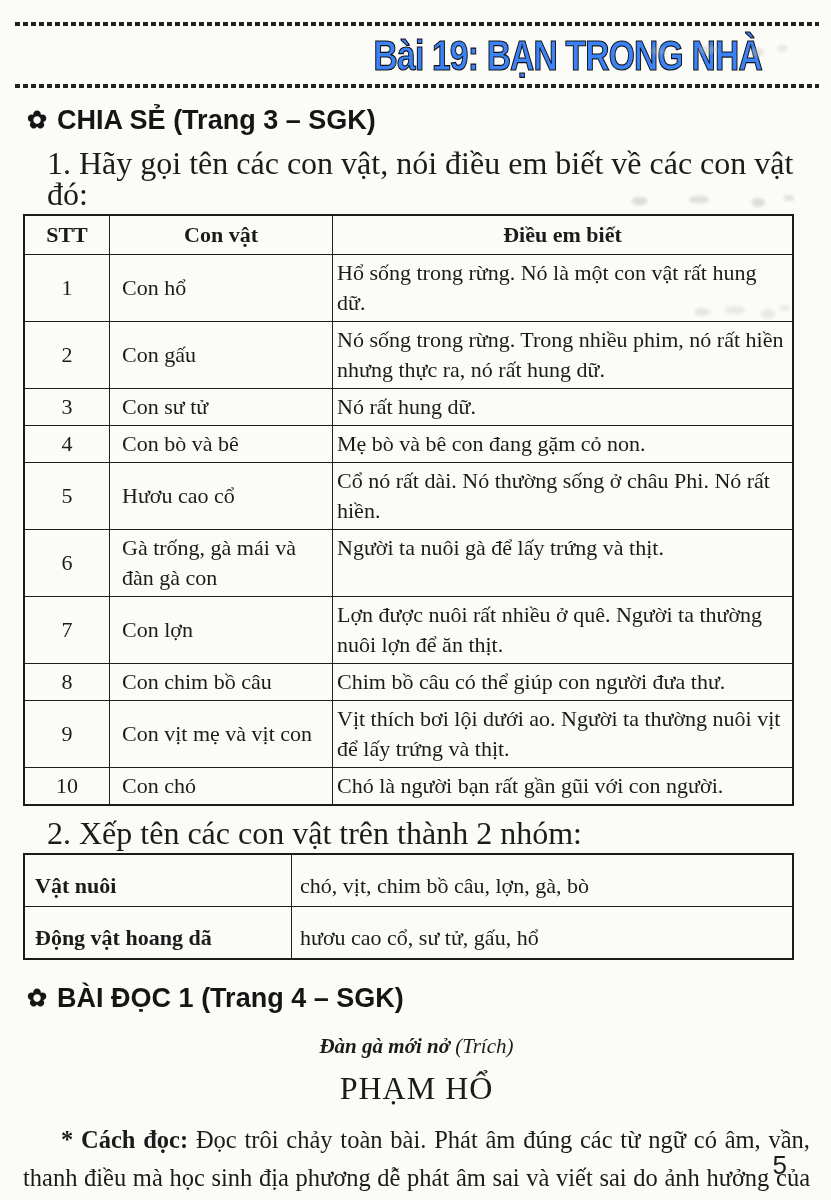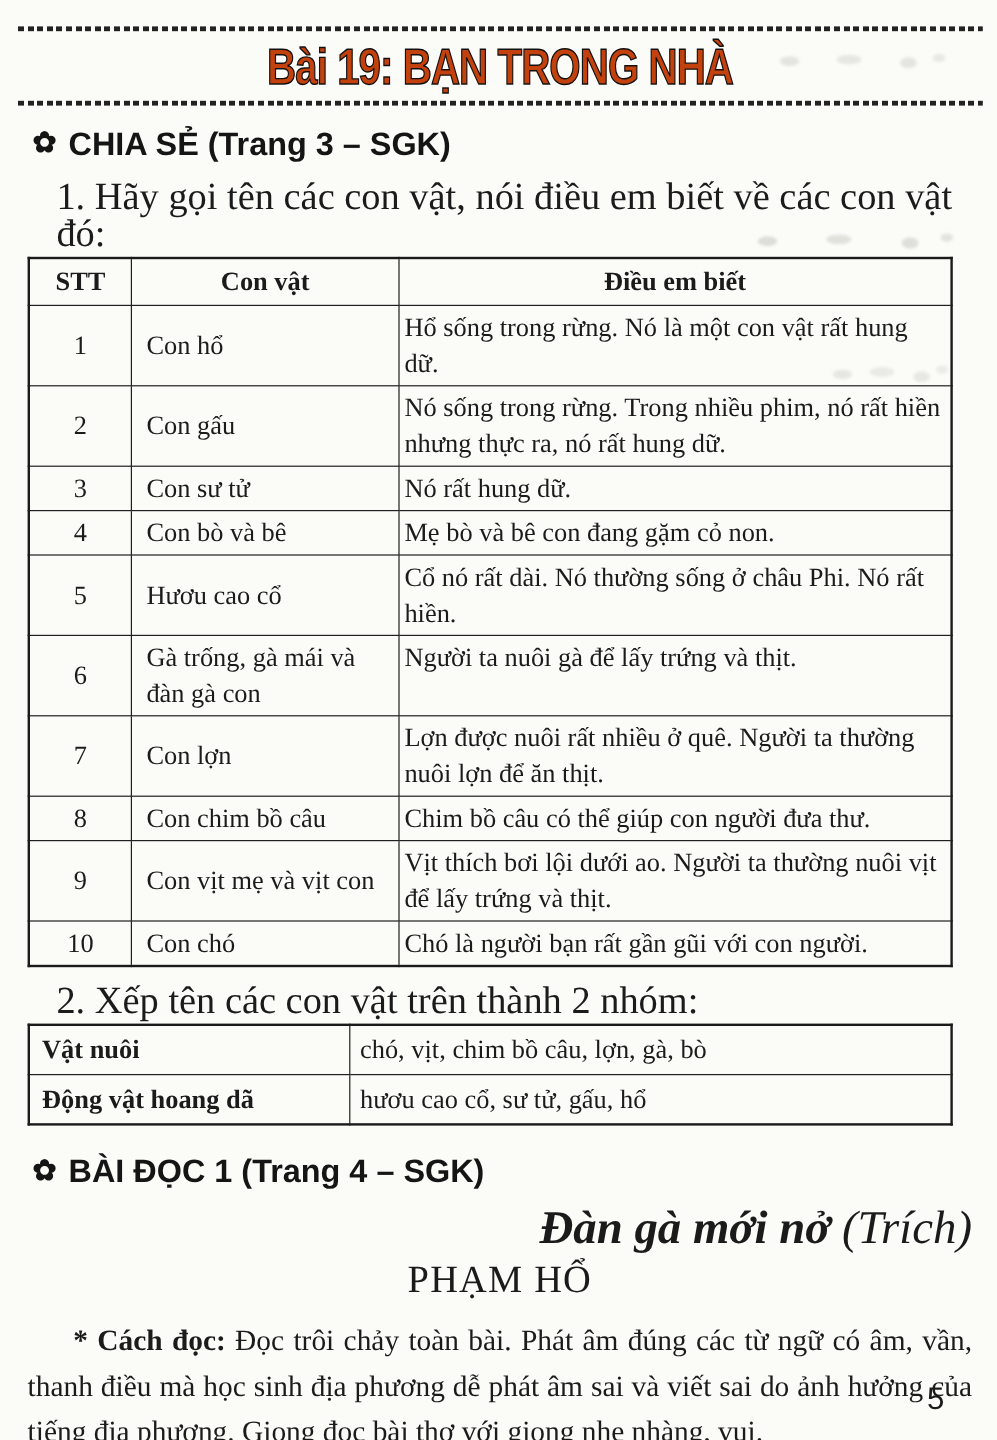--- a/index.html
+++ b/index.html
@@ -18,27 +18,27 @@
   }
   
   .rule{
     height:4px;
     margin:0 0 0 -8px;
     width:804px;
     background:repeating-linear-gradient(90deg,#222 0 5px,transparent 5px 8px);
   }
   .banner-title{
     margin:4px 0 2px 0;
-    text-align:center;
+    text-align:right;
     font-family:"Liberation Sans", sans-serif;
     font-weight:bold;
     font-size:42px;
     line-height:52px;
     letter-spacing:-1px;
-    color:#c2410c;
+    color:#3b82f6;
   }
   .banner-title .squeeze{
     display:inline-block;
     transform:scaleX(.8);
     transform-origin:center;
     -webkit-text-stroke:1.2px #111;
   }
   
   .section-heading{
     margin:16px 0 0 4px;
@@ -69,27 +69,27 @@
   table{border:2.5px solid #1b1b1b;}
   th{
     font-weight:bold;
     text-align:center;
     padding:4px 4px;
   }
   td{padding:3px 8px;}
   td.c-stt{width:68px;text-align:center;vertical-align:middle;}
   td.c-animal{width:202px;vertical-align:middle;padding-left:12px;}
   td.c-info{vertical-align:top;padding-left:4px;}
-  .groups-table td{vertical-align:middle;padding-top:5px;padding-bottom:5px;}
+  .groups-table td{vertical-align:middle;padding-top:16px;padding-bottom:5px;}
   .groups-table .g-label{width:248px;font-weight:bold;padding-left:10px;}
   
   .poem-title{
     margin-top:14px;
-    text-align:right;
-    font-size:39px;
+    text-align:center;
+    font-size:21px;
     line-height:36px;
     font-style:italic;
   }
   .poem-title .t-main{font-weight:bold;}
   .poem-author{
     margin-top:6px;
     text-align:center;
     font-size:32px;
     letter-spacing:1px;
   }

